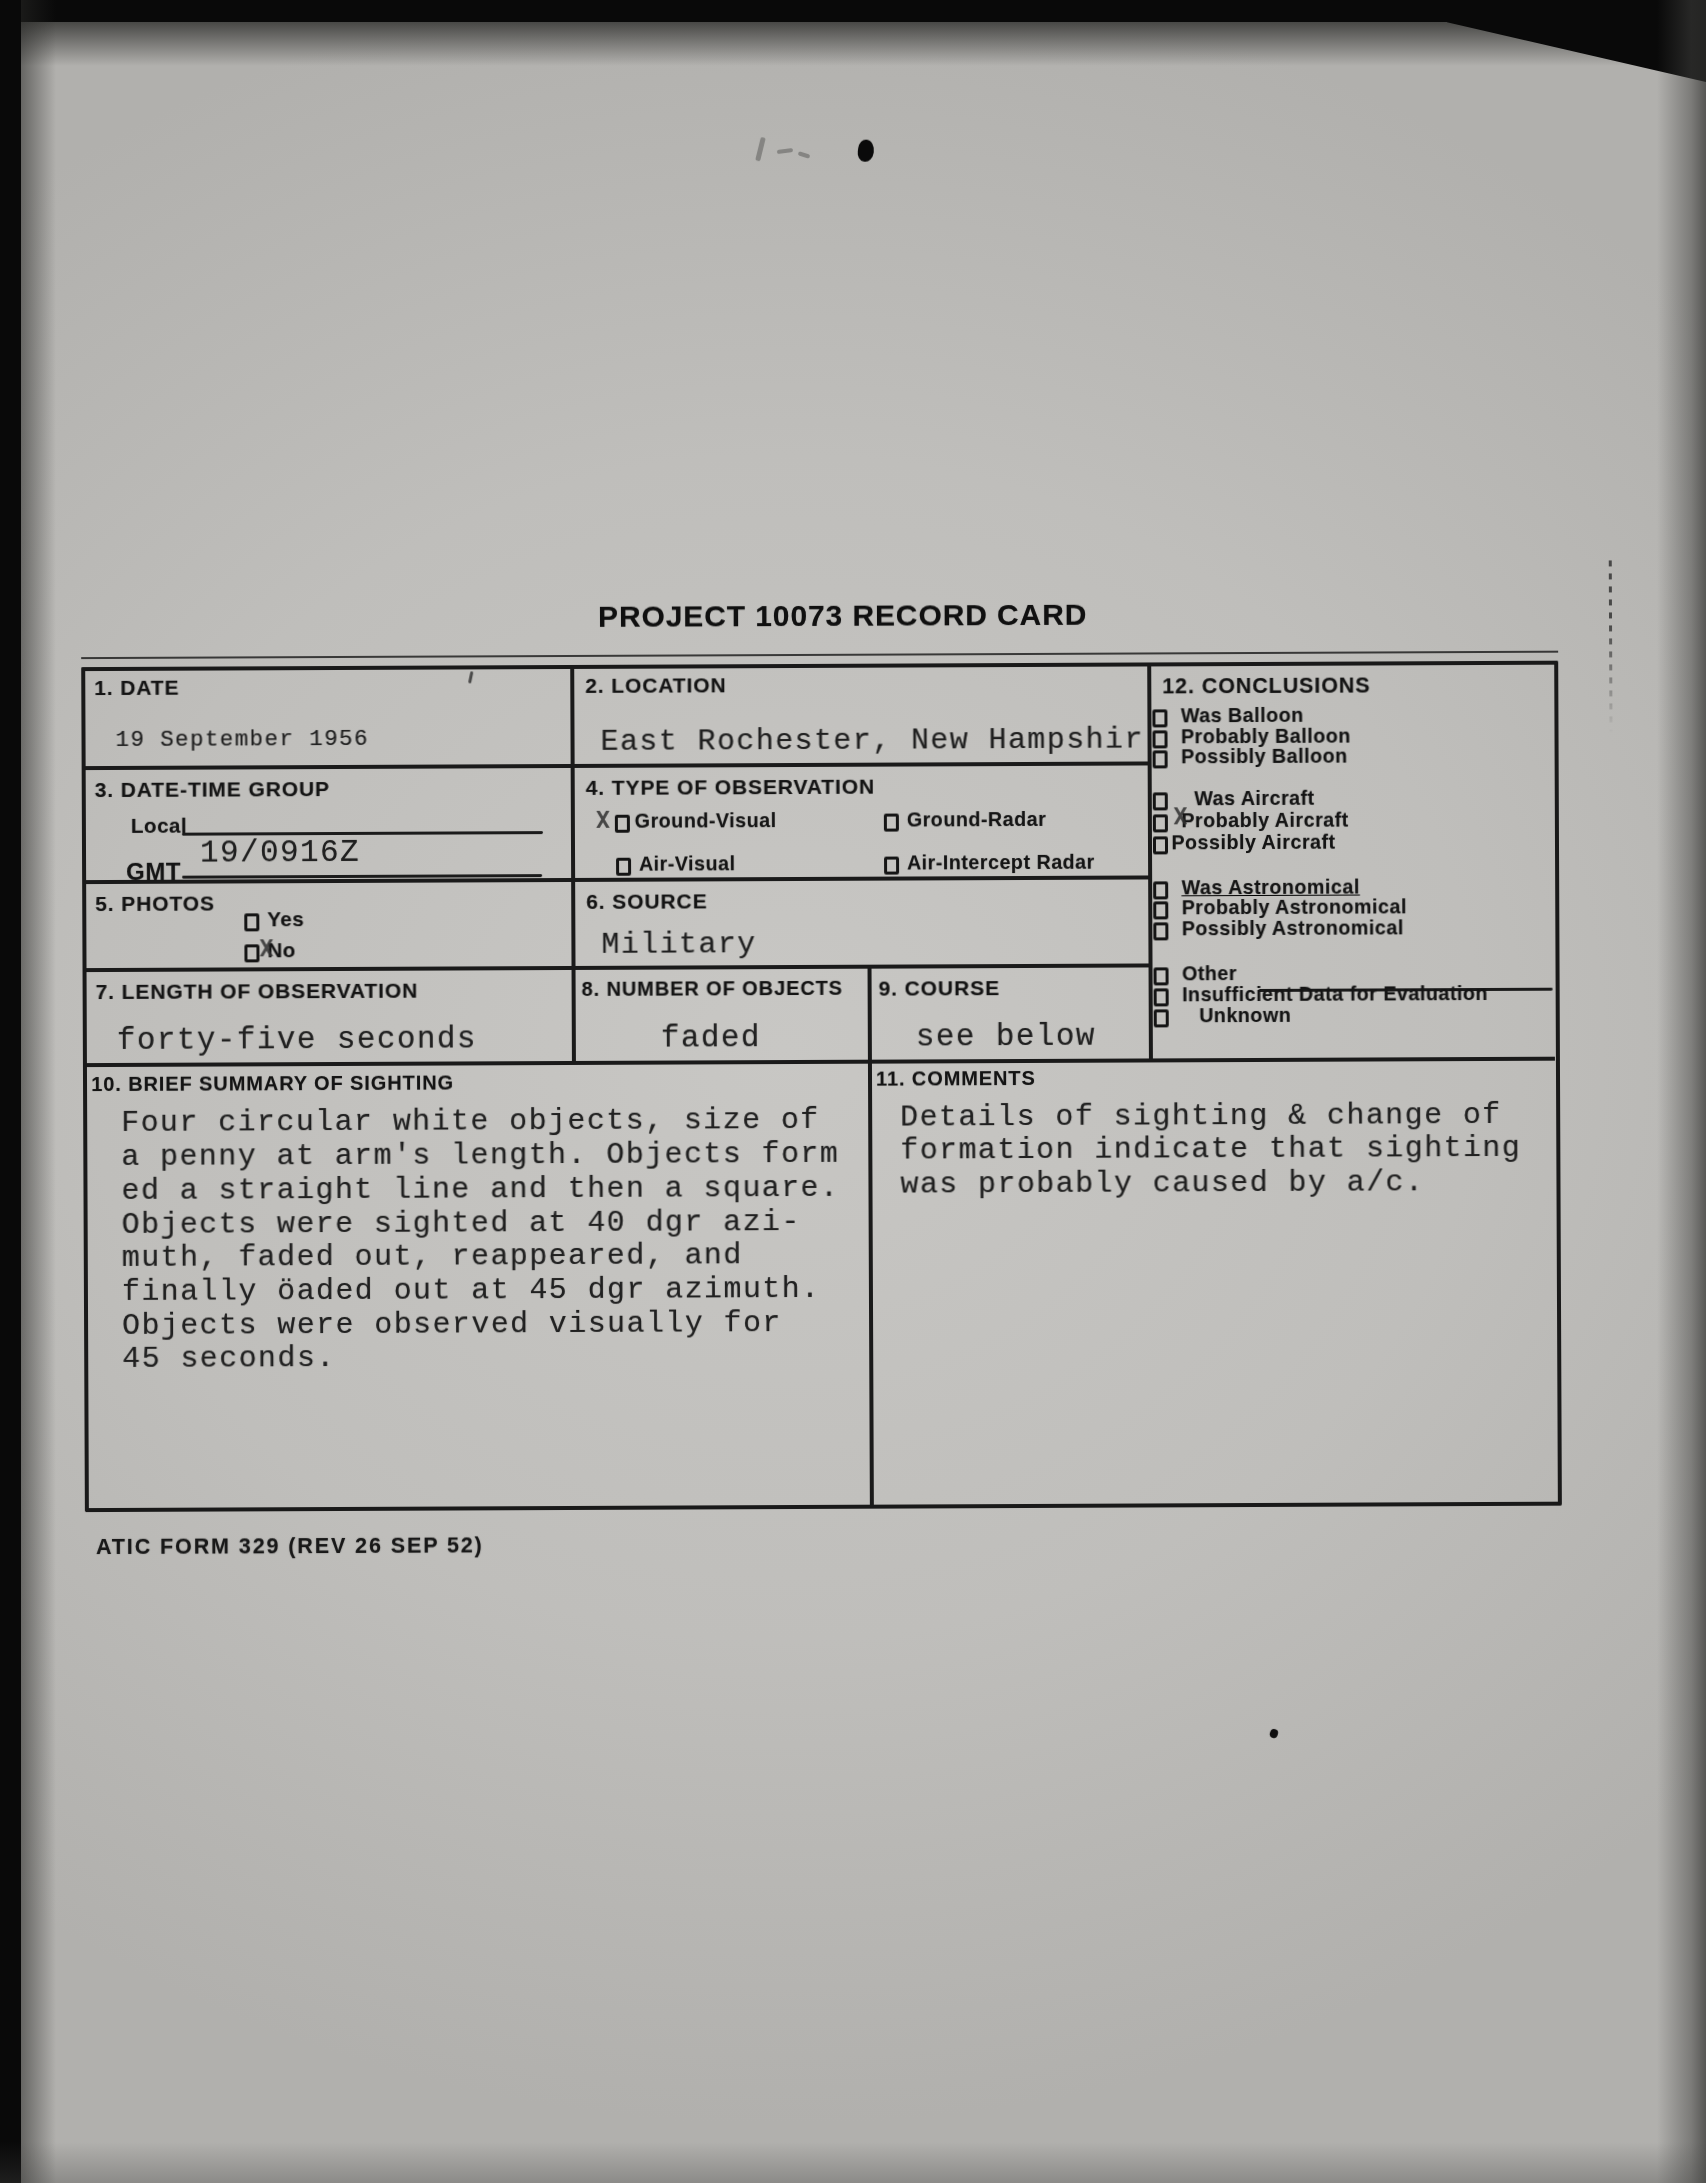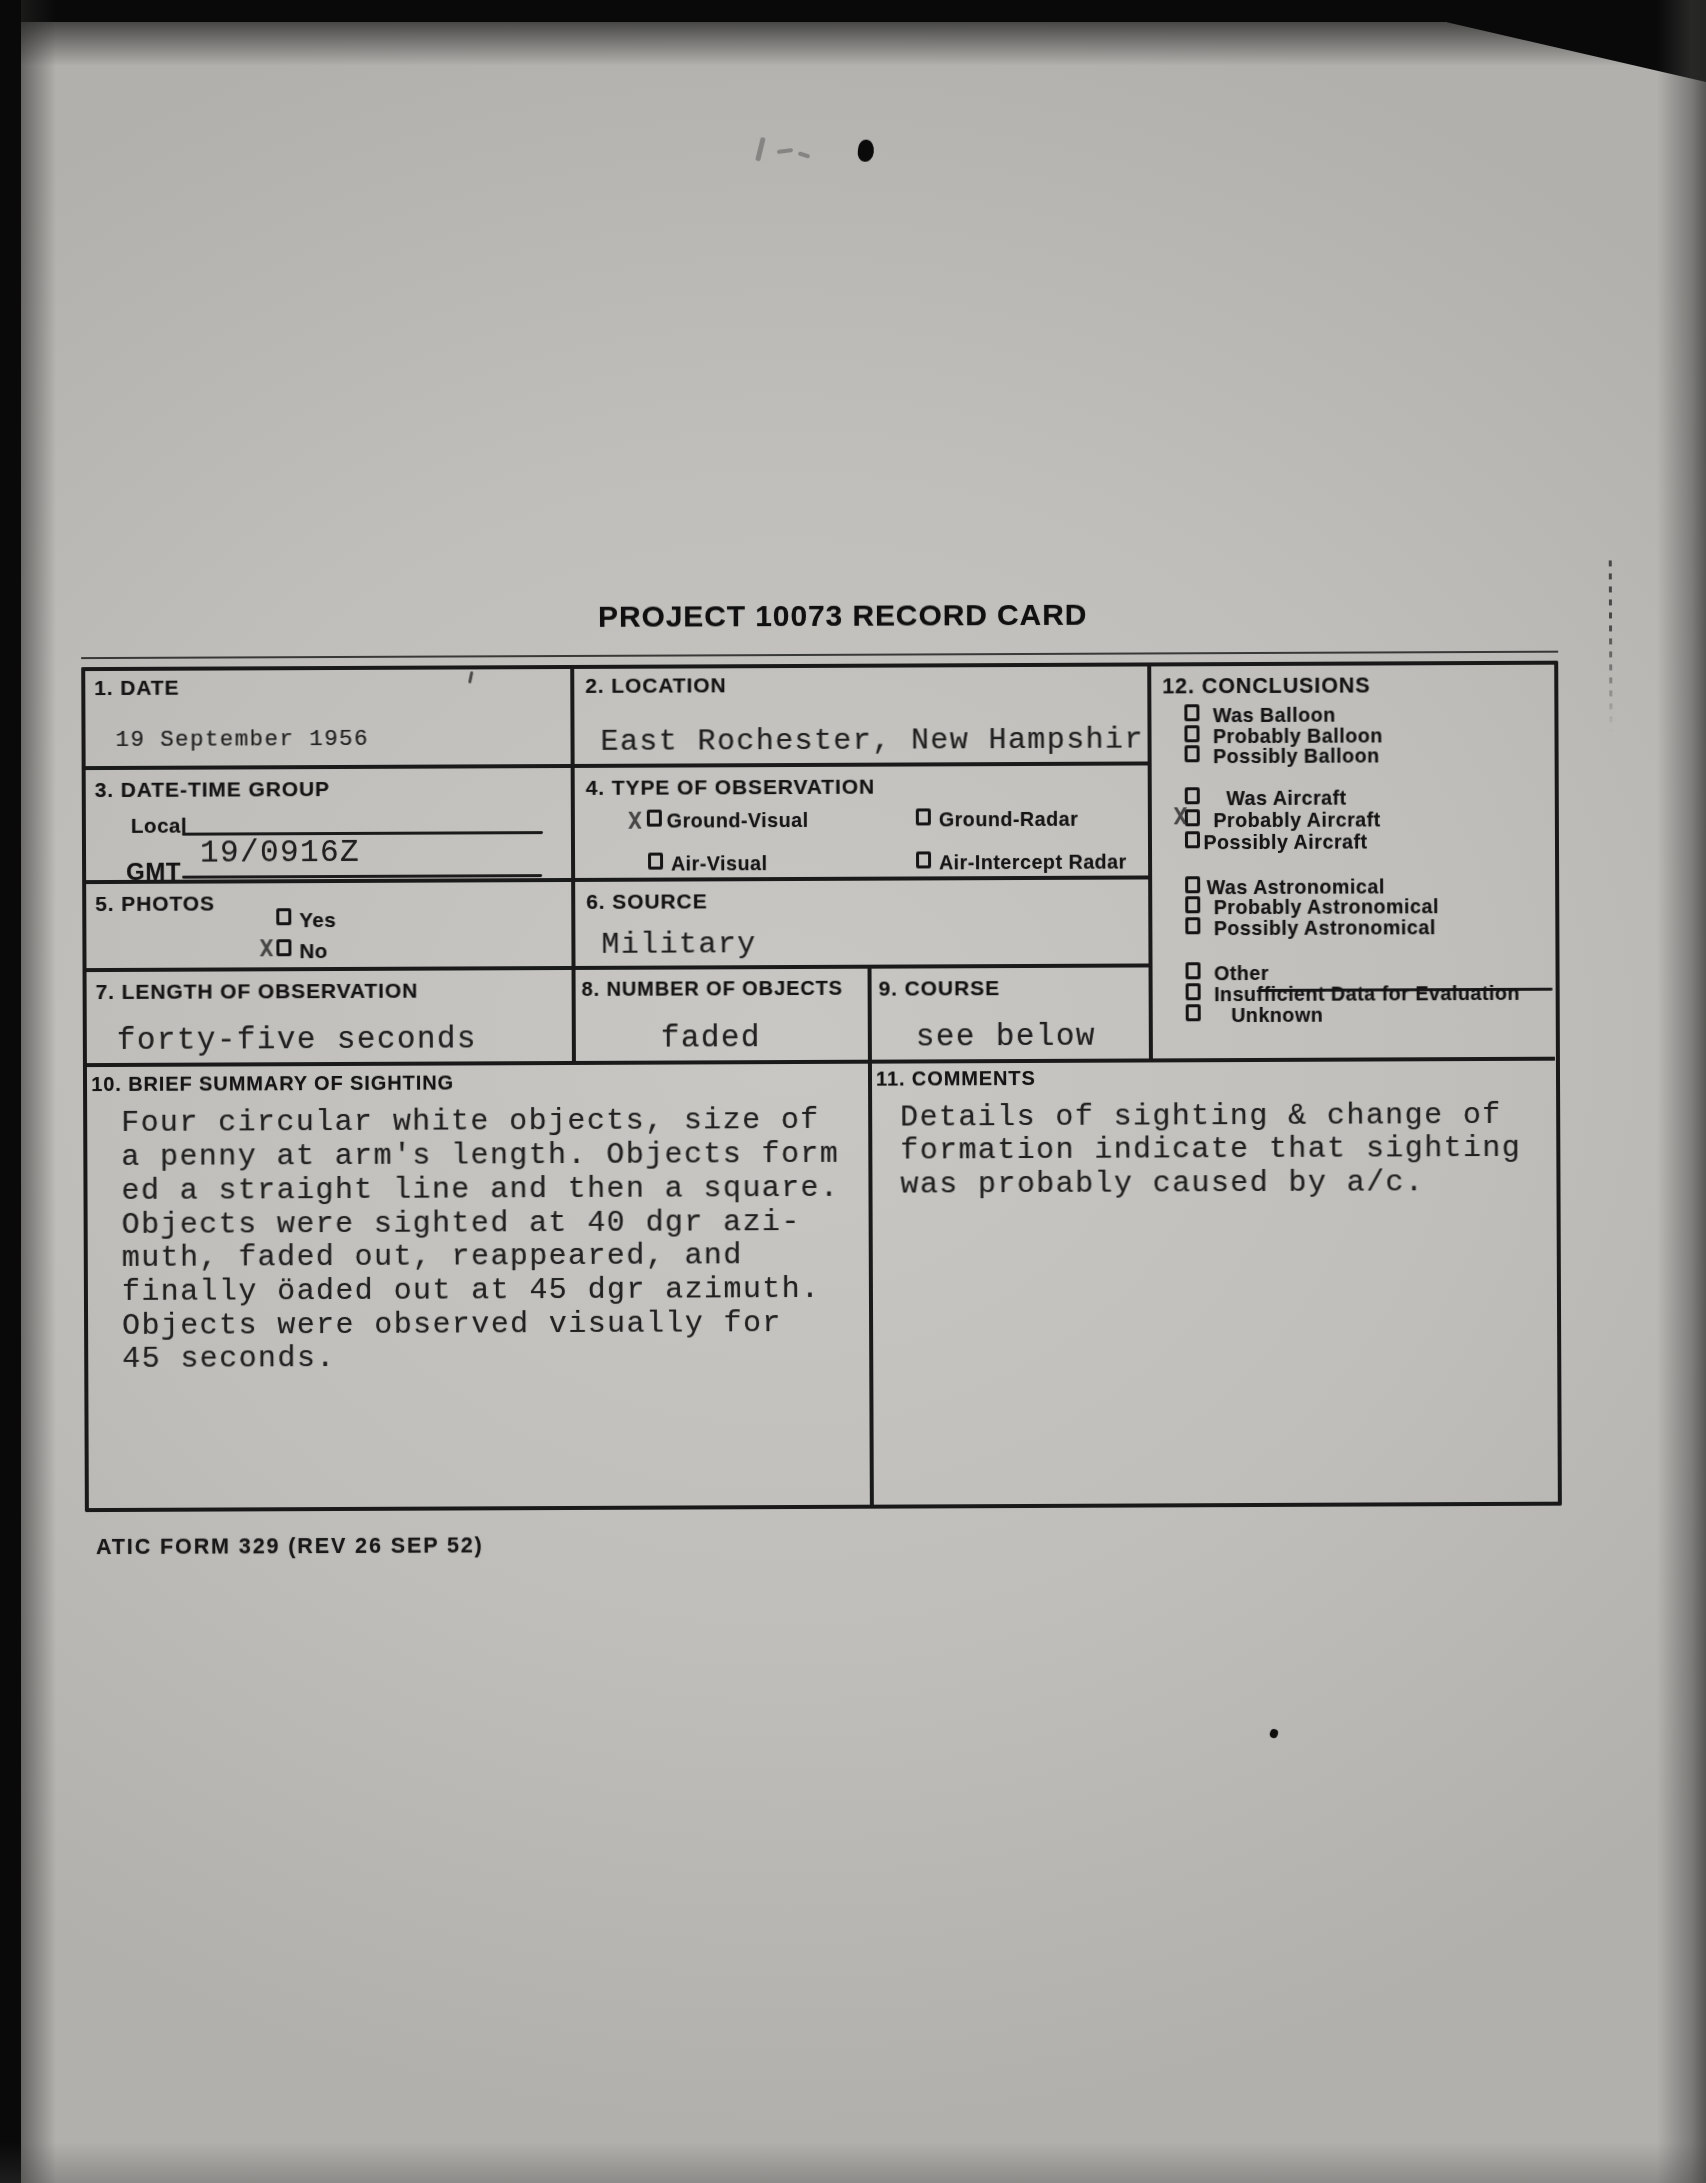--- a/index.html
+++ b/index.html
@@ -12,21 +12,21 @@
   .lab{font:700 21px/1.15 "Liberation Sans",sans-serif;letter-spacing:0.9px;color:#161616;
     white-space:nowrap;text-shadow:0 0 0.9px rgba(25,25,25,.35);}
   .lab.sm{font-size:19.7px;letter-spacing:0.5px;}
   .type{font-family:"Liberation Mono","DejaVu Sans Mono",monospace;font-size:30px;letter-spacing:1.4px;
     color:#222;white-space:nowrap;text-shadow:0 0.5px 0.9px rgba(35,35,35,.4);}
   .card{position:absolute;left:83px;top:664px;width:1477px;height:845px;
     border:4.2px solid #1b1b1b;box-sizing:border-box;border-radius:1.4px;}
   .vline,.hline{position:absolute;background:#1c1c1c;}
   .uline{position:absolute;height:3.3px;background:#1d1d1d;border-radius:1.4px;}
   .cb{width:9.4px;height:11.2px;border:3.7px solid #171717;border-radius:2.3px;flex:0 0 auto;}
-  .opt{position:absolute;display:flex;align-items:flex-start;gap:7.5px;height:22.5px;padding-left:32px;}
+  .opt{position:absolute;display:flex;align-items:flex-end;gap:7.5px;height:22.5px;}
   .xmark{font-family:"DejaVu Sans Mono",monospace;font-weight:700;font-size:23.4px;color:#333;
     opacity:.85;line-height:1;}
   .xo{position:absolute;}
   .title{font:700 30px "Liberation Sans",sans-serif;letter-spacing:0.9px;color:#121212;
     white-space:nowrap;text-shadow:0 0 0.9px rgba(20,20,20,.4);}
   .footer{font:700 21.5px "Liberation Sans",sans-serif;letter-spacing:1.9px;color:#1a1a1a;
     white-space:nowrap;text-shadow:0 0 1.4px rgba(30,30,30,.4);}
   .sumline{position:absolute;white-space:nowrap;}
   .edge-top{position:absolute;left:0;top:0;width:1706px;height:21.5px;background:#090909;}
   .edge-top-grad{position:absolute;left:0;top:21.5px;width:1706px;height:44px;
@@ -168,21 +168,21 @@
     </div>
     <div class="opt" style="left:1067px;top:143px;gap:13px;">
       <div class="cb"></div>
       <span class="xmark xo" style="left:20.6px;top:-3.7px;">X</span>
       <span class="lab sm">Probably Aircraft</span>
     </div>
     <div class="opt" style="left:1067px;top:165px;gap:3px;">
       <div class="cb"></div>
       <span class="lab sm">Possibly Aircraft</span>
     </div>
-    <div class="opt" style="left:1067px;top:210px;gap:6px;">
+    <div class="opt" style="left:1067px;top:210px;gap:13px;text-decoration:underline;">
       <div class="cb"></div>
       <span class="lab sm">Was Astronomical</span>
     </div>
     <div class="opt" style="left:1067px;top:230px;gap:13px;">
       <div class="cb"></div>
       <span class="lab sm">Probably Astronomical</span>
     </div>
     <div class="opt" style="left:1067px;top:251px;gap:13px;">
       <div class="cb"></div>
       <span class="lab sm">Possibly Astronomical</span>

